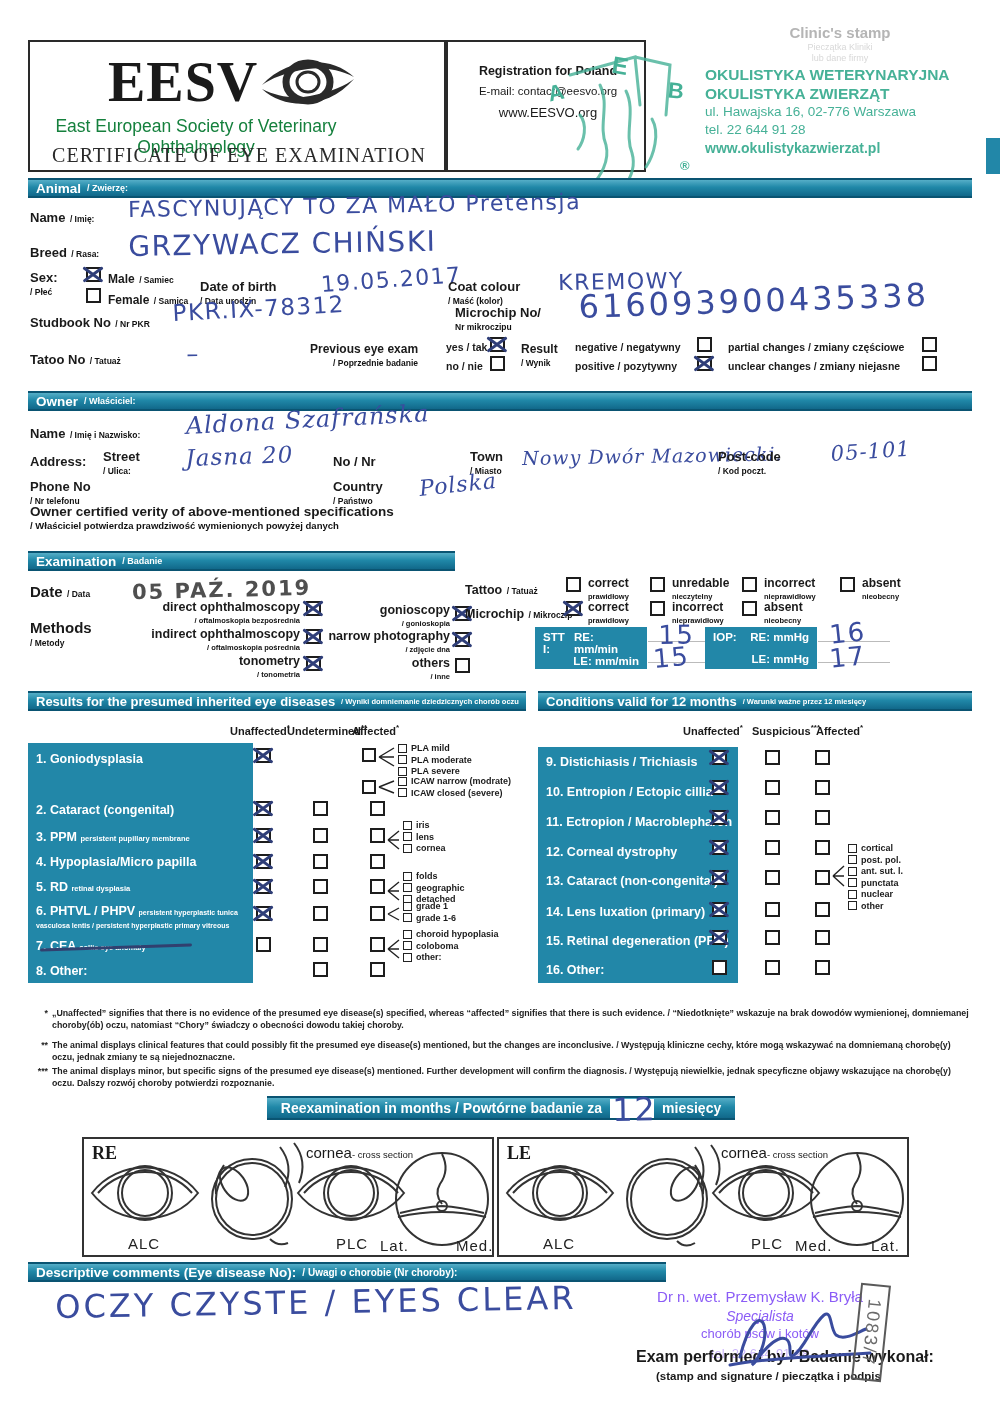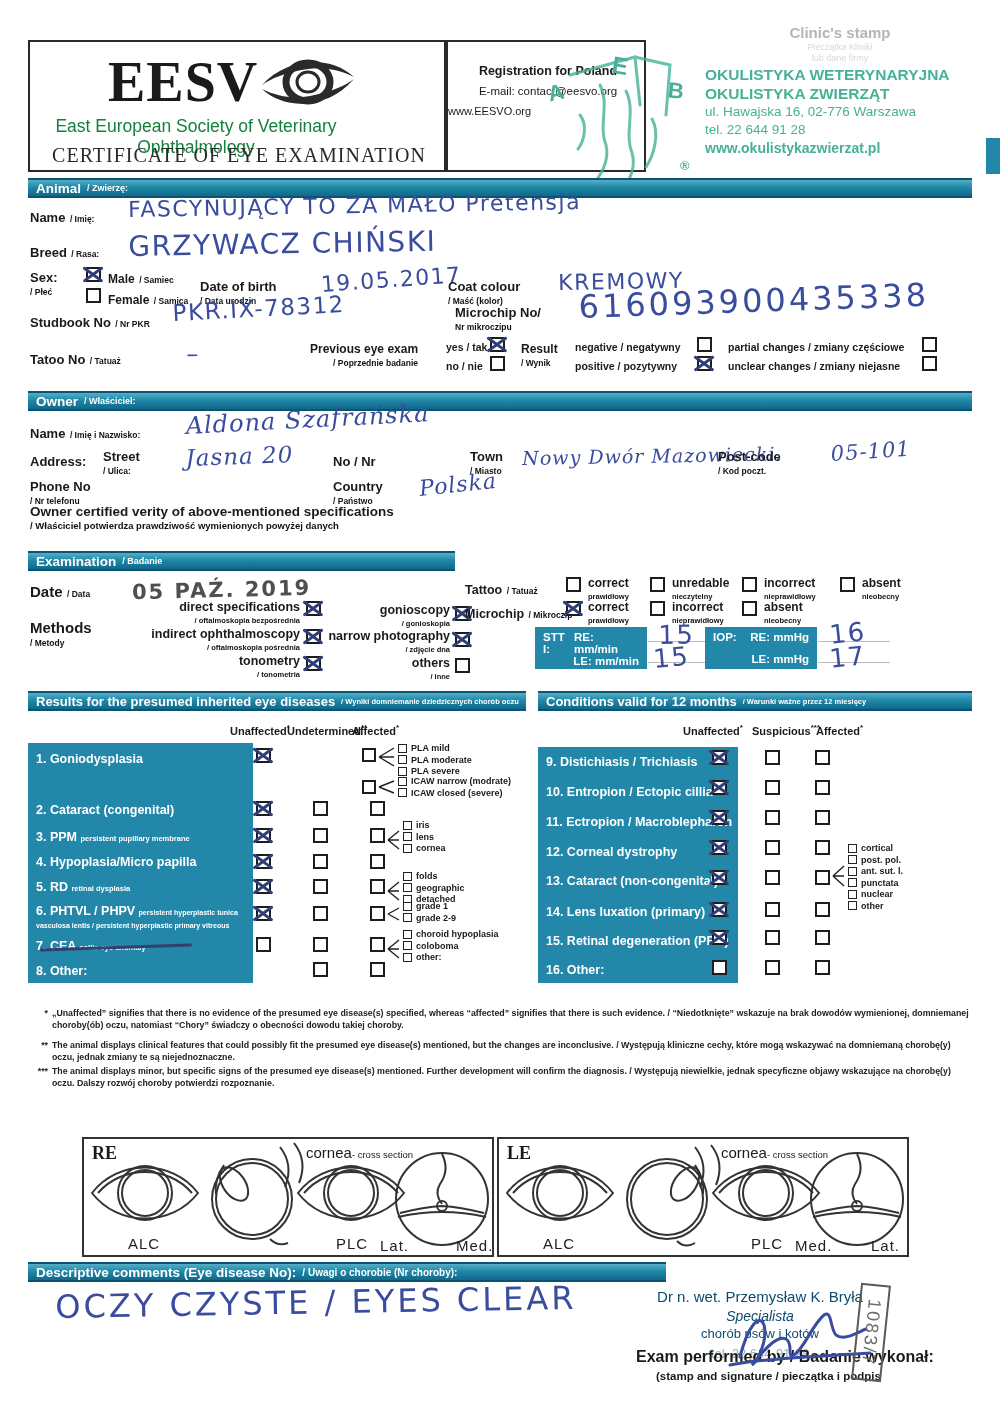--- a/index.html
+++ b/index.html
@@ -33,21 +33,21 @@
   .drow{color:#fff;font-weight:bold;font-size:12.5px;white-space:nowrap}
   .drow .tiny{font-size:7.5px;font-weight:bold}
   .colhead{font-weight:bold;font-size:11px;white-space:nowrap}
   .colhead sup{font-size:8px}
   .datestamp{font-family:"DejaVu Sans",sans-serif;font-weight:bold;color:#4f4f4f;
              font-size:21px;letter-spacing:2px;transform:rotate(-1.5deg);white-space:nowrap}
   .tealbox{background:#2287a8;color:#fff;font-weight:bold;font-size:11.5px;box-sizing:border-box;
            padding:4px 8px;display:flex;flex-direction:column;justify-content:space-between}
   .tline{height:1px;background:#bbb}
   .gstamp{color:#46b197;font-weight:bold;white-space:nowrap}
-  .gray{color:#0c4a6e}
+  .gray{color:#8b5cf6}
   .fn{display:flex;gap:4px;font-size:8.8px;color:#222;line-height:1.35;font-weight:bold}
   .fn .mk{flex:0 0 20px;text-align:right}
   .fn .tx{flex:1}
   .diagbox{border:2px solid #333;box-sizing:border-box;background:#fff}
   .dlabel{font-family:"Liberation Serif",serif;font-weight:bold;font-size:18px}
   .eyelbl{font-size:15px;color:#222;letter-spacing:1px}
   .certno{border:2px solid #5a5a5a;box-sizing:border-box;color:#6b6b6b;font-size:18px;
           display:flex;align-items:center;justify-content:center;
           writing-mode:vertical-rl;transform:rotate(6deg);letter-spacing:2px}
 </style>
@@ -66,21 +66,21 @@
         <ellipse cx="50" cy="31" rx="11" ry="10" fill="none" stroke="#2a2a2a" stroke-width="3"></ellipse>
       </svg>
     </div>
     <div class="abs" style="left:0;top:74px;width:332px;text-align:center;font-size:17.5px;color:#15803d">East European Society of Veterinary Ophthalmology</div>
     <div class="abs" style="left:0;top:102px;width:418px;text-align:center;font-family:'Liberation Serif',serif;font-size:20px;letter-spacing:1px;color:#2a2a2a">CERTIFICATE OF EYE EXAMINATION</div>
   </div>
 
   <div class="abs box2" style="left:446px;top:40px;width:200px;height:132px">
     <div class="abs" style="left:0;top:22px;width:200px;text-align:center;font-weight:bold;font-size:12.5px">Registration for Poland</div>
     <div class="abs" style="left:0;top:43px;width:200px;text-align:center;font-size:11.5px">E-mail: contact@eesvo.org</div>
-    <div class="abs" style="left:0;top:63px;width:200px;font-size:11px">www.EESVO.org</div>
+    <div class="abs" style="left:0;top:63px;width:200px;text-align:center;font-size:13px">www.EESVO.org</div>
   </div>
 
   <svg class="abs" style="left:540px;top:45px" width="180" height="150" viewBox="0 0 180 150" opacity="0.8">
     <g fill="none" stroke="#46b197" stroke-width="3" stroke-linecap="round">
       <path d="M30,30 L95,12 L100,60 M95,12 L130,20 L126,70"></path>
       <path d="M60,40 C70,60 58,80 66,100 C70,116 60,132 52,140"></path>
       <path d="M86,46 C96,66 84,88 92,108 C96,122 90,134 84,142"></path>
       <path d="M40,70 C48,80 44,96 38,104"></path>
       <path d="M112,74 C120,88 114,110 106,122"></path>
     </g>
@@ -231,21 +231,21 @@
     <span class="en" style="font-size:15px">Date</span> <span class="pl">/ Data</span>
   </div>
   <div class="abs datestamp" style="left:132px;top:578px">05 PAŹ. 2019</div>
 
   <div class="abs col" style="left:30px;top:620px">
     <span class="en" style="font-size:15px">Methods</span>
       <span class="pl">/ Metody</span>
   </div>
 
   <div class="abs col rt" style="left:118px;top:601px;width:182px">
-    <span class="en" style="font-size:12.5px">direct specifications</span>
+    <span class="en" style="font-size:12.5px">direct ophthalmoscopy</span>
       <span class="pl" style="font-size:7.5px">/ oftalmoskopia bezpośrednia</span>
   </div>
   <span class="cb on" style="left:306px;top:601px"></span>
 
   <div class="abs col rt" style="left:118px;top:628px;width:182px">
     <span class="en" style="font-size:12.5px">indirect ophthalmoscopy</span>
       <span class="pl" style="font-size:7.5px">/ oftalmoskopia pośrednia</span>
   </div>
   <span class="cb on" style="left:306px;top:629px"></span>
 
@@ -464,21 +464,21 @@
   <svg class="abs" style="left:387px;top:906px" width="14" height="16">
     <path d="M1,8 L12,2 M1,8 L12,14" stroke="#222" stroke-width="1.4" fill="none"></path>
   </svg>
   <div class="abs grp" style="left:403px;top:901px">
     <div class="gitem">
         <span class="gbox"></span>
         <span>grade 1</span>
       </div>
     <div class="gitem">
         <span class="gbox"></span>
-        <span>grade 2-9</span>
+        <span>grade 1-6</span>
       </div>
   </div>
 
   <svg class="abs" style="left:387px;top:938px" width="14" height="22">
     <path d="M1,11 L12,2 M1,11 L12,11 M1,11 L12,20" stroke="#222" stroke-width="1.4" fill="none"></path>
   </svg>
   <div class="abs grp" style="left:403px;top:929px">
     <div class="gitem">
         <span class="gbox"></span>
         <span>choroid hypoplasia</span>
@@ -565,20 +565,27 @@
   </div>
   <div class="abs fn" style="left:28px;top:1040px;width:944px">
     <span class="mk">**</span>
       <span class="tx">The animal displays clinical features that could possibly fit the presumed eye disease(s) mentioned, but the changes are inconclusive. / Występują kliniczne cechy, które mogą wskazywać na domniemaną chorobę(y) oczu, jednak zmiany te są niejednoznaczne.</span>
   </div>
   <div class="abs fn" style="left:28px;top:1066px;width:944px">
     <span class="mk">***</span>
       <span class="tx">The animal displays minor, but specific signs of the presumed eye disease(s) mentioned. Further development will confirm the diagnosis. / Występują niewielkie, jednak specyficzne objawy wskazujące na chorobę(y) oczu. Dalszy rozwój choroby potwierdzi rozpoznanie.</span>
   </div>
 
+  <div class="abs bar" style="left:267px;top:1096px;width:468px;height:24px;justify-content:center;gap:8px">
+    <span class="big" style="font-size:14px">Reexamination in months / Powtórne badanie za</span>
+    <span style="position:relative;display:inline-block;width:44px;height:19px;background:#fff">
+      <span class="hand" style="position:absolute;left:2px;top:-8px;font-size:32px">12</span>
+    </span>
+    <span class="big" style="font-size:14px">miesięcy</span>
+  </div>
 
   <div class="abs diagbox" style="left:82px;top:1137px;width:412px;height:120px">
     <span class="abs dlabel" style="left:8px;top:4px">RE</span>
     <span class="abs" style="left:222px;top:5px">
       <span style="font-size:15px">cornea</span><span style="font-size:9.5px">- cross section</span>
     </span>
     <svg width="408" height="116" viewBox="0 0 408 116">
       <g fill="none" stroke="#333" stroke-width="2">
         <path d="M8,54 C34,20 88,20 114,54 C88,88 34,88 8,54 Z"></path>
         <path d="M14,54 C38,26 84,26 108,54"></path>

